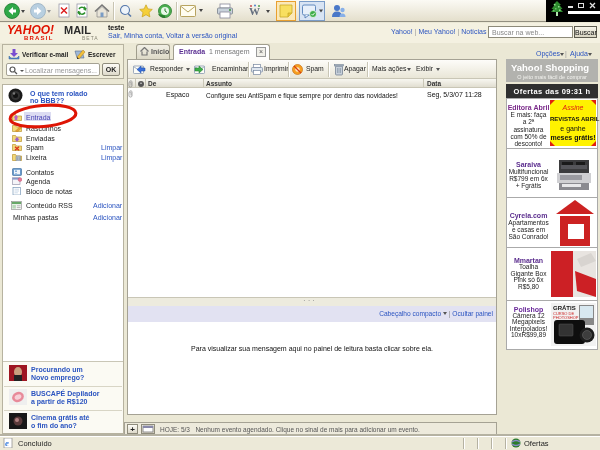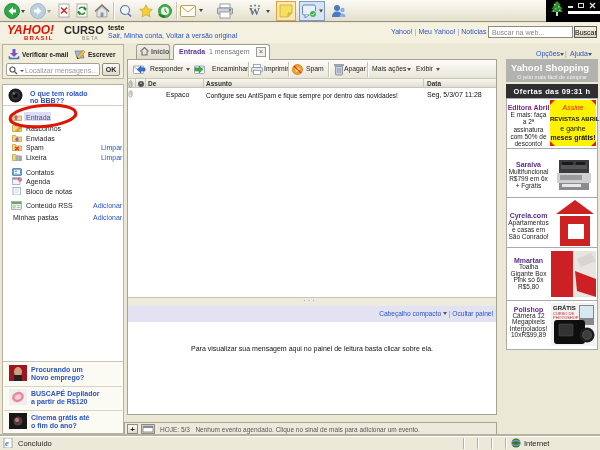--- a/index.html
+++ b/index.html
@@ -130,21 +130,21 @@
     <svg width="7" height="7">
         <path d="M1 1 L6 6 M6 1 L1 6" stroke="#e0e0e0" stroke-width="1.3"></path>
       </svg>
   </div>
   <div class="abs" style="left:568px;top:11px;width:32px;height:3px;background:#fff;"></div>
 
   <div class="abs" style="left:0;top:23px;width:600px;height:20px;background:#f4f1e1;"></div>
   <div class="abs" style="left:7px;top:22px;width:100px;height:20px;">
     <div class="abs" style="left:0;top:1px;font-size:12px;font-weight:bold;font-style:italic;color:#e01300;letter-spacing:0px;">YAHOO!</div>
     <div class="abs" style="left:17px;top:13px;font-size:6px;font-weight:bold;color:#e01300;letter-spacing:1.2px;">BRASIL</div>
-    <div class="abs" style="left:57px;top:2px;font-size:11px;font-weight:bold;color:#2b2b2b;">CURSO</div>
+    <div class="abs" style="left:57px;top:2px;font-size:11px;font-weight:bold;color:#2b2b2b;">MAIL</div>
     <div class="abs" style="left:75px;top:13px;font-size:5px;color:#8a8877;letter-spacing:1px;">BETA</div>
   </div>
   <div class="abs" style="left:108px;top:24px;font-size:7px;font-weight:bold;color:#111;">teste</div>
   <div class="abs" style="left:108px;top:32px;font-size:7px;color:#2b54c0;">Sair, Minha conta, Voltar à versão original</div>
   <div class="abs" style="left:391px;top:28px;font-size:7px;color:#2b54c0;">Yahoo! <span style="color:#999;">|</span> Meu Yahoo! <span style="color:#999;">|</span> Notícias</div>
   <div class="abs" style="left:488px;top:26px;width:85px;height:12px;background:#fff;border:1px solid #8d8a79;font-size:7px;color:#888;padding:2px 0 0 3px;">Buscar na web...</div>
   <div class="abs" style="left:574px;top:26px;width:23px;height:12px;background:linear-gradient(#f5f3e8,#d9d5c2);border:1px solid #5c5a4e;font-size:7px;color:#111;text-align:center;padding-top:2px;">Buscar</div>
 
   <div class="abs" style="left:536px;top:50px;font-size:7px;color:#2b54c0;">Opções</div>
   <div class="abs tri" style="left:560px;top:53px;"></div>
@@ -500,15 +500,15 @@
   <div class="abs" style="left:477px;top:438px;width:1px;height:11px;background:#b5b2a2;box-shadow:1px 0 0 #fff;"></div>
   <div class="abs" style="left:491px;top:438px;width:1px;height:11px;background:#b5b2a2;box-shadow:1px 0 0 #fff;"></div>
   <div class="abs" style="left:505px;top:438px;width:1px;height:11px;background:#b5b2a2;box-shadow:1px 0 0 #fff;"></div>
   <div class="abs" style="left:511px;top:438px;width:10px;height:10px;">
     <svg width="10" height="10">
       <circle cx="5" cy="5" r="4.5" fill="#2a7d2a"></circle>
       <path d="M1 4 Q5 1 9 4" stroke="#88c" stroke-width="1.5" fill="none"></path>
       <path d="M1 6 Q5 9 9 6" stroke="#88c" stroke-width="1.5" fill="none"></path>
     </svg>
   </div>
-  <div class="abs" style="left:524px;top:439px;font-size:7.5px;color:#222;">Internet</div>
+  <div class="abs" style="left:524px;top:439px;font-size:7.5px;color:#222;">Ofertas</div>
 
 </div>
 
 </body></html>

